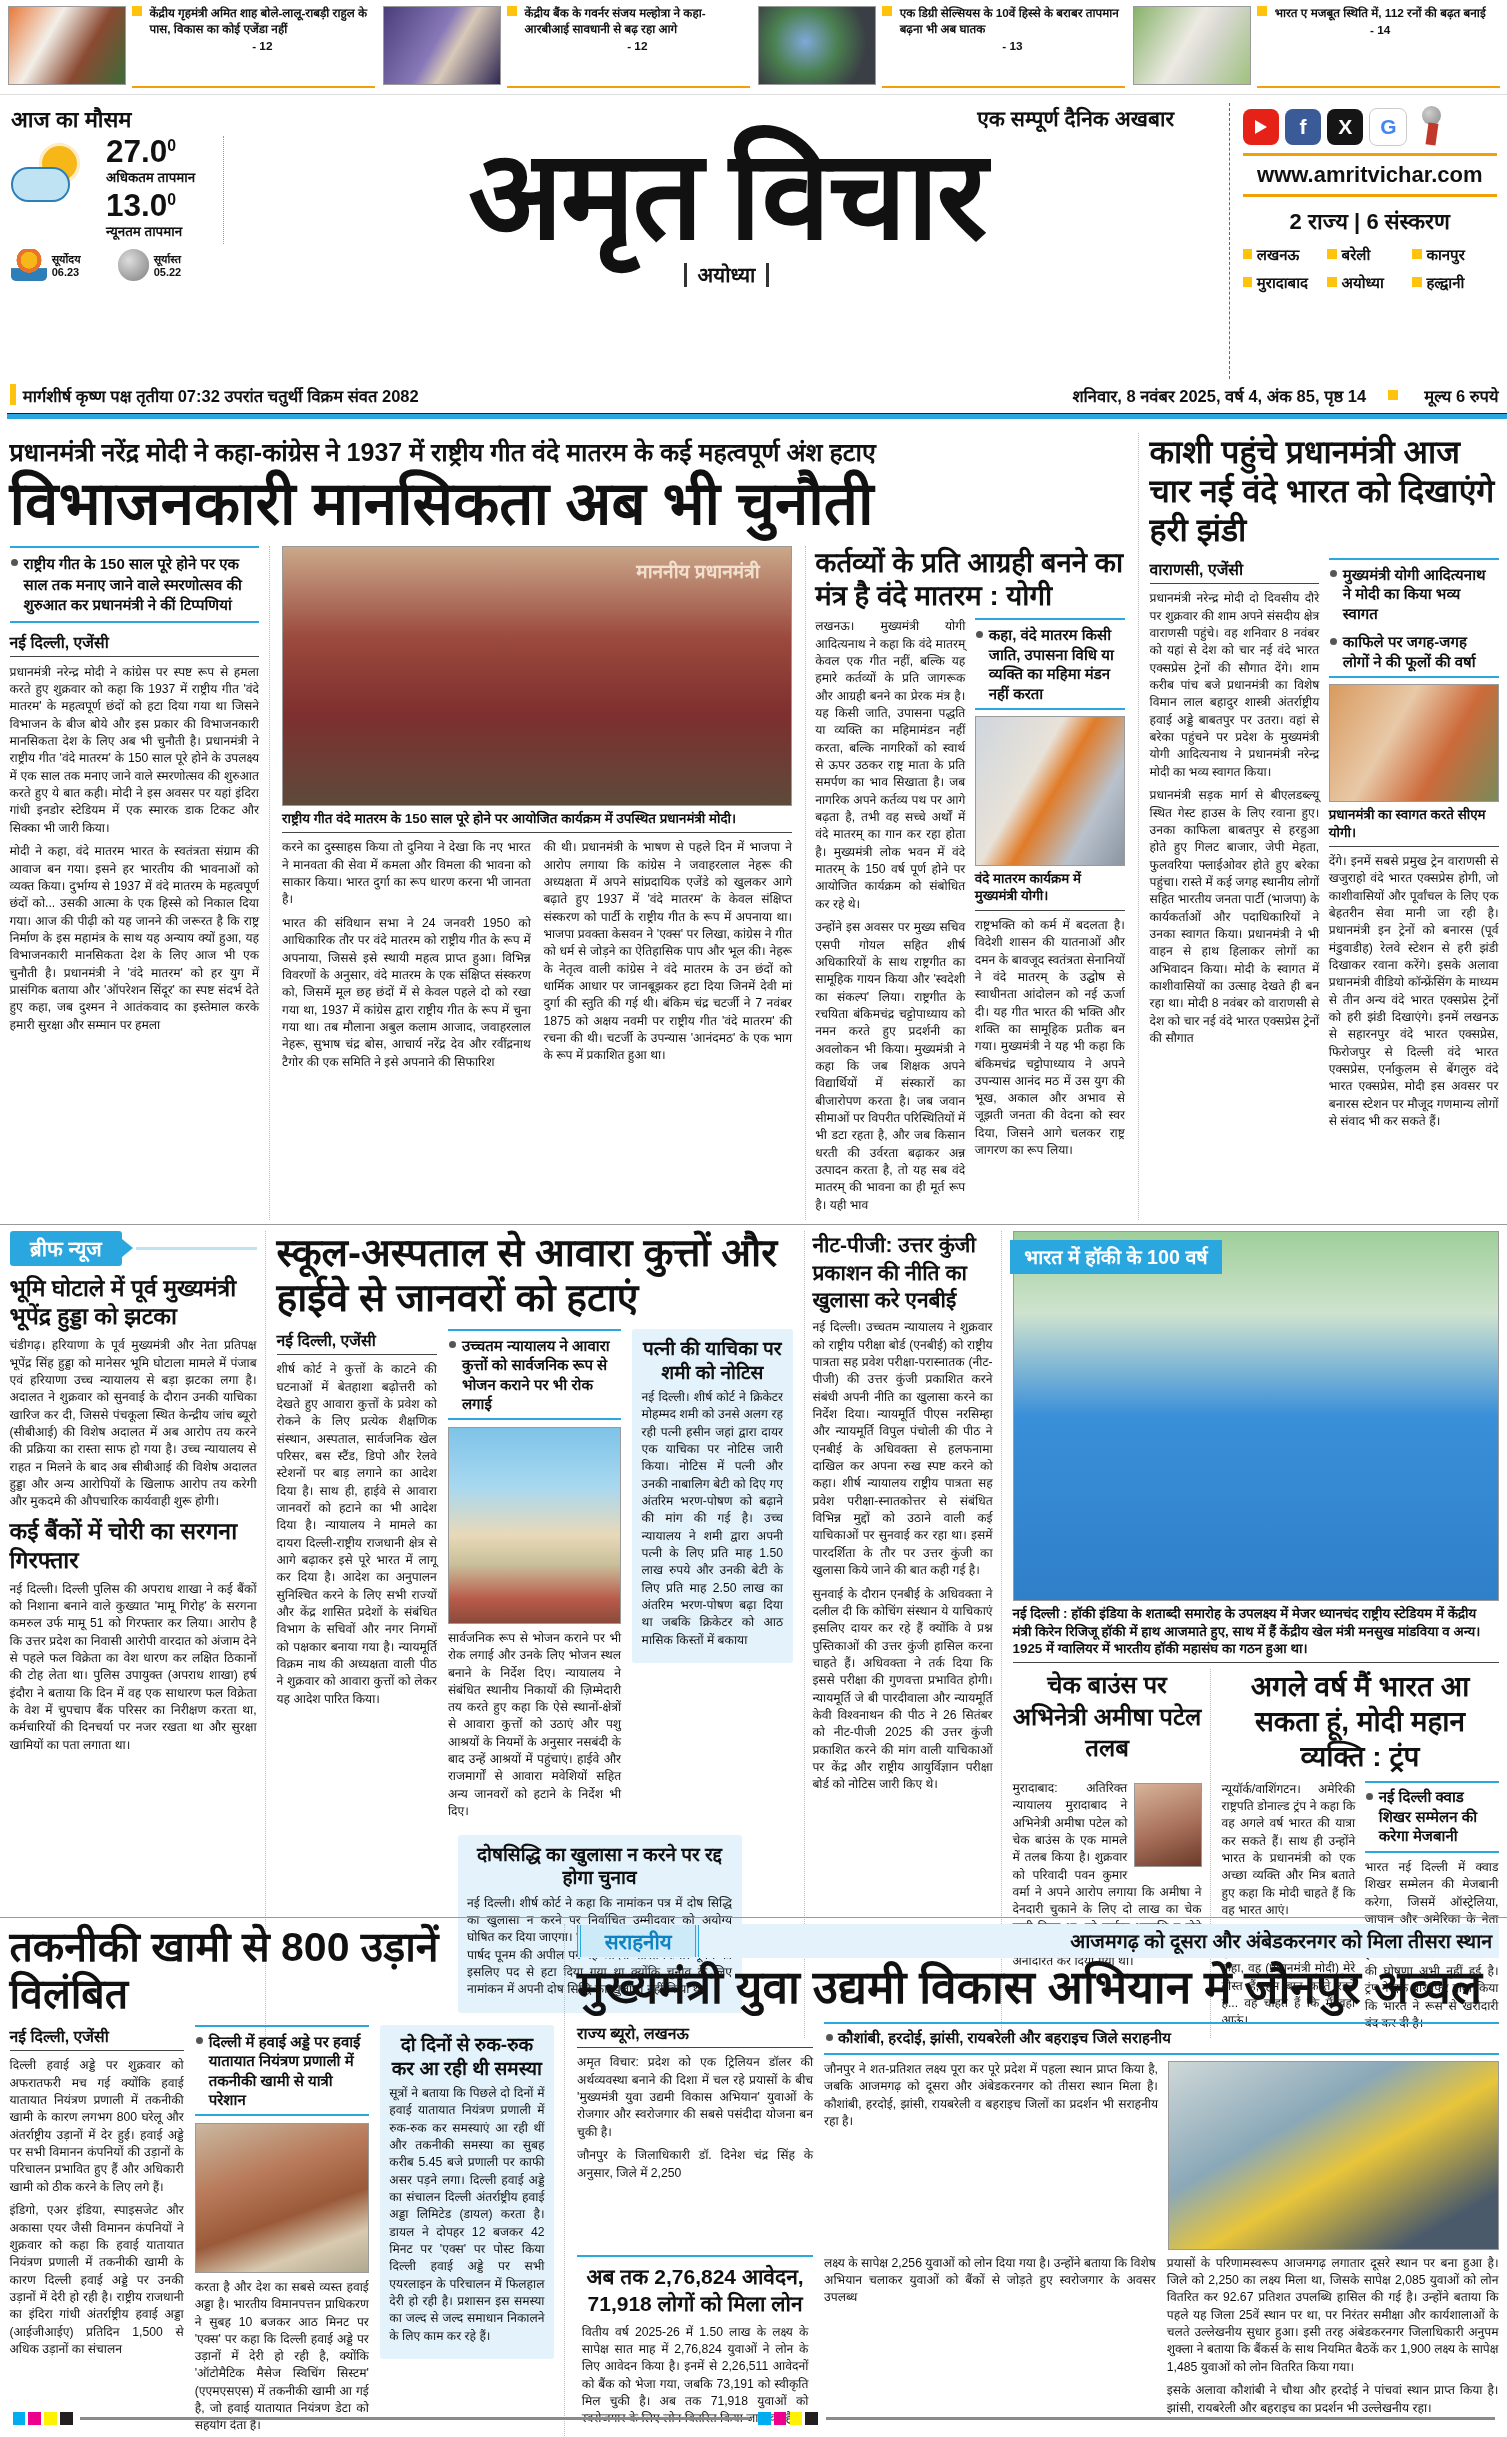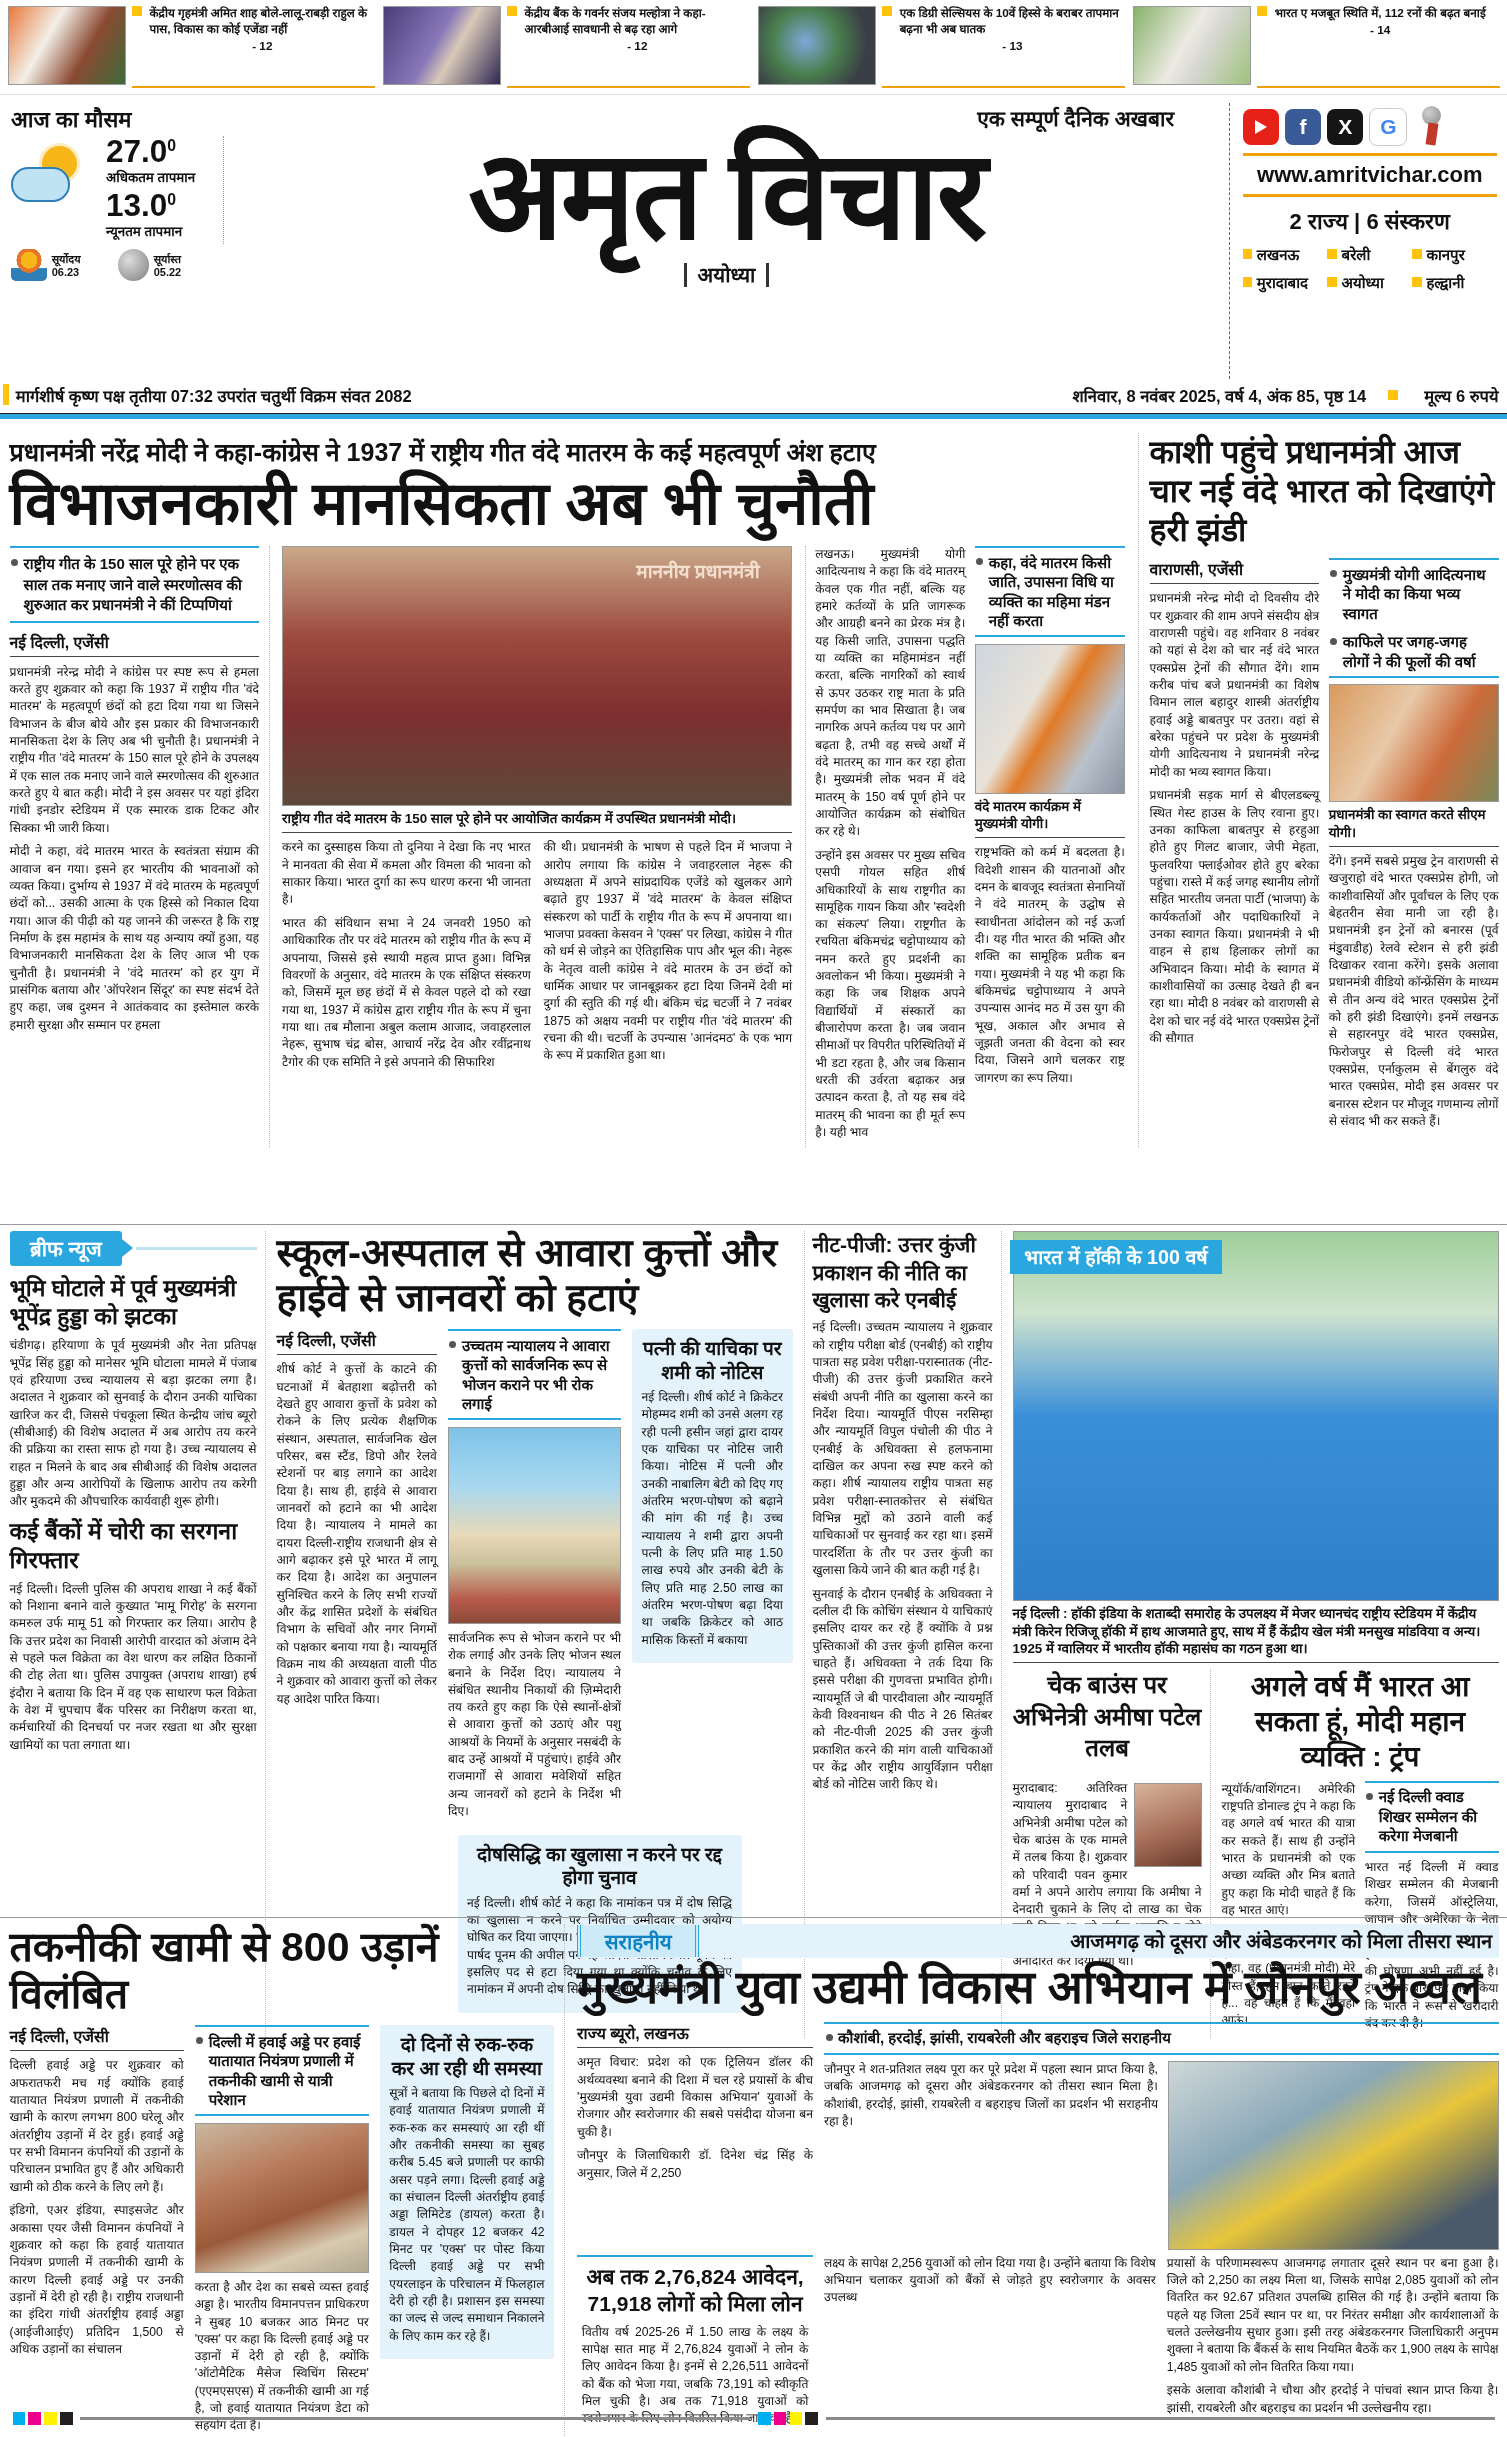--- a/index.html
+++ b/index.html
@@ -1,19 +1,19 @@
 <!DOCTYPE html>
 <html style="font-size:12.6px"><head>
 <meta charset="utf-8">
 <style>
   html,body{margin:0;padding:0;background:#e8e8e8;}
   .page{width:1508px;height:2438px;margin:0 auto;background:#fff;position:relative;
         font-family:"Liberation Sans","DejaVu Sans",sans-serif;color:#111;overflow:hidden;
         display:flex;flex-direction:column;}
-  .sec{box-sizing:border-box;width:100%;}
+  .sec{box-sizing:border-box;width:100%;padding-left:7px;}
   p{margin:0 0 6.3px 0;text-align:justify;}
   .bt{font-size:12.2px;line-height:1.42;}
   .byline{font-weight:bold;font-size:15.8px;border-bottom:1.2px solid #444;padding-bottom:3.2px;margin-bottom:6.3px;}
   .cap{font-weight:bold;font-size:13.4px;border-bottom:1.2px solid #444;padding:3.9px 0 4.7px;margin-bottom:6.3px;line-height:1.3;}
   .photo{border:0.8px solid #9a9a9a;width:100%;position:relative;box-sizing:border-box;}
   .hl{border-top:2.4px solid #2ba7df;border-bottom:2.4px solid #2ba7df;padding:6.3px 3.2px 6.3px 14px;
       font-weight:bold;font-size:15px;line-height:1.35;position:relative;margin-bottom:7.9px;}
   .hl::before{content:"";position:absolute;left:1.6px;top:11px;width:7px;height:7px;border-radius:50%;background:#555;}
   .bluebox{background:#e4f2fb;border-radius:3.2px;padding:7.9px 9.5px;box-sizing:border-box;}
   .bluebox h3{margin:0 0 4.7px;text-align:center;font-size:19px;line-height:1.25;}
@@ -276,20 +276,21 @@
               <div class="stage-banner">माननीय प्रधानमंत्री</div>
             </div>
             <div class="cap">राष्ट्रीय गीत वंदे मातरम के 150 साल पूरे होने पर आयोजित कार्यक्रम में उपस्थित प्रधानमंत्री मोदी।</div>
             <div class="twocol">
               <p class="bt">करने का दुस्साहस किया तो दुनिया ने देखा कि नए भारत ने मानवता की सेवा में कमला और विमला की भावना को साकार किया। भारत दुर्गा का रूप धारण करना भी जानता है।</p>
               <p class="bt">भारत की संविधान सभा ने 24 जनवरी 1950 को आधिकारिक तौर पर वंदे मातरम को राष्ट्रीय गीत के रूप में अपनाया, जिससे इसे स्थायी महत्व प्राप्त हुआ। विभिन्न विवरणों के अनुसार, वंदे मातरम के एक संक्षिप्त संस्करण को, जिसमें मूल छह छंदों में से केवल पहले दो को रखा गया था, 1937 में कांग्रेस द्वारा राष्ट्रीय गीत के रूप में चुना गया था। तब मौलाना अबुल कलाम आजाद, जवाहरलाल नेहरू, सुभाष चंद्र बोस, आचार्य नरेंद्र देव और रवींद्रनाथ टैगोर की एक समिति ने इसे अपनाने की सिफारिश</p>
               <p class="bt">की थी। प्रधानमंत्री के भाषण से पहले दिन में भाजपा ने आरोप लगाया कि कांग्रेस ने जवाहरलाल नेहरू की अध्यक्षता में अपने सांप्रदायिक एजेंडे को खुलकर आगे बढ़ाते हुए 1937 में 'वंदे मातरम' के केवल संक्षिप्त संस्करण को पार्टी के राष्ट्रीय गीत के रूप में अपनाया था। भाजपा प्रवक्ता केसवन ने 'एक्स' पर लिखा, कांग्रेस ने गीत को धर्म से जोड़ने का ऐतिहासिक पाप और भूल की। नेहरू के नेतृत्व वाली कांग्रेस ने वंदे मातरम के उन छंदों को धार्मिक आधार पर जानबूझकर हटा दिया जिनमें देवी मां दुर्गा की स्तुति की गई थी। बंकिम चंद्र चटर्जी ने 7 नवंबर 1875 को अक्षय नवमी पर राष्ट्रीय गीत 'वंदे मातरम' की रचना की थी। चटर्जी के उपन्यास 'आनंदमठ' के एक भाग के रूप में प्रकाशित हुआ था।</p>
             </div>
           </div>
           <div style="border-left:0.8px dotted #bbb;padding-left:9.5px;">
+            <h2 class="yogi-head">कर्तव्यों के प्रति आग्रही बनने का मंत्र है वंदे मातरम : योगी</h2>
             <div class="yogi-grid">
               <div>
                 <p class="bt">लखनऊ। मुख्यमंत्री योगी आदित्यनाथ ने कहा कि वंदे मातरम् केवल एक गीत नहीं, बल्कि यह हमारे कर्तव्यों के प्रति जागरूक और आग्रही बनने का प्रेरक मंत्र है। यह किसी जाति, उपासना पद्धति या व्यक्ति का महिमामंडन नहीं करता, बल्कि नागरिकों को स्वार्थ से ऊपर उठकर राष्ट्र माता के प्रति समर्पण का भाव सिखाता है। जब नागरिक अपने कर्तव्य पथ पर आगे बढ़ता है, तभी वह सच्चे अर्थों में वंदे मातरम् का गान कर रहा होता है। मुख्यमंत्री लोक भवन में वंदे मातरम् के 150 वर्ष पूर्ण होने पर आयोजित कार्यक्रम को संबोधित कर रहे थे।</p>
                 <p class="bt">उन्होंने इस अवसर पर मुख्य सचिव एसपी गोयल सहित शीर्ष अधिकारियों के साथ राष्ट्रगीत का सामूहिक गायन किया और 'स्वदेशी का संकल्प' लिया। राष्ट्रगीत के रचयिता बंकिमचंद्र चट्टोपाध्याय को नमन करते हुए प्रदर्शनी का अवलोकन भी किया। मुख्यमंत्री ने कहा कि जब शिक्षक अपने विद्यार्थियों में संस्कारों का बीजारोपण करता है। जब जवान सीमाओं पर विपरीत परिस्थितियों में भी डटा रहता है, और जब किसान धरती की उर्वरता बढ़ाकर अन्न उत्पादन करता है, तो यह सब वंदे मातरम् की भावना का ही मूर्त रूप है। यही भाव</p>
               </div>
               <div>
                 <div class="blt">कहा, वंदे मातरम किसी जाति, उपासना विधि या व्यक्ति का महिमा मंडन नहीं करता</div>
                 <div class="photo ph-yogi"></div>
                 <div class="cap">वंदे मातरम कार्यक्रम में मुख्यमंत्री योगी।</div>
                 <p class="bt">राष्ट्रभक्ति को कर्म में बदलता है। विदेशी शासन की यातनाओं और दमन के बावजूद स्वतंत्रता सेनानियों ने वंदे मातरम् के उद्घोष से स्वाधीनता आंदोलन को नई ऊर्जा दी। यह गीत भारत की भक्ति और शक्ति का सामूहिक प्रतीक बन गया। मुख्यमंत्री ने यह भी कहा कि बंकिमचंद्र चट्टोपाध्याय ने अपने उपन्यास आनंद मठ में उस युग की भूख, अकाल और अभाव से जूझती जनता की वेदना को स्वर दिया, जिसने आगे चलकर राष्ट्र जागरण का रूप लिया।</p>

